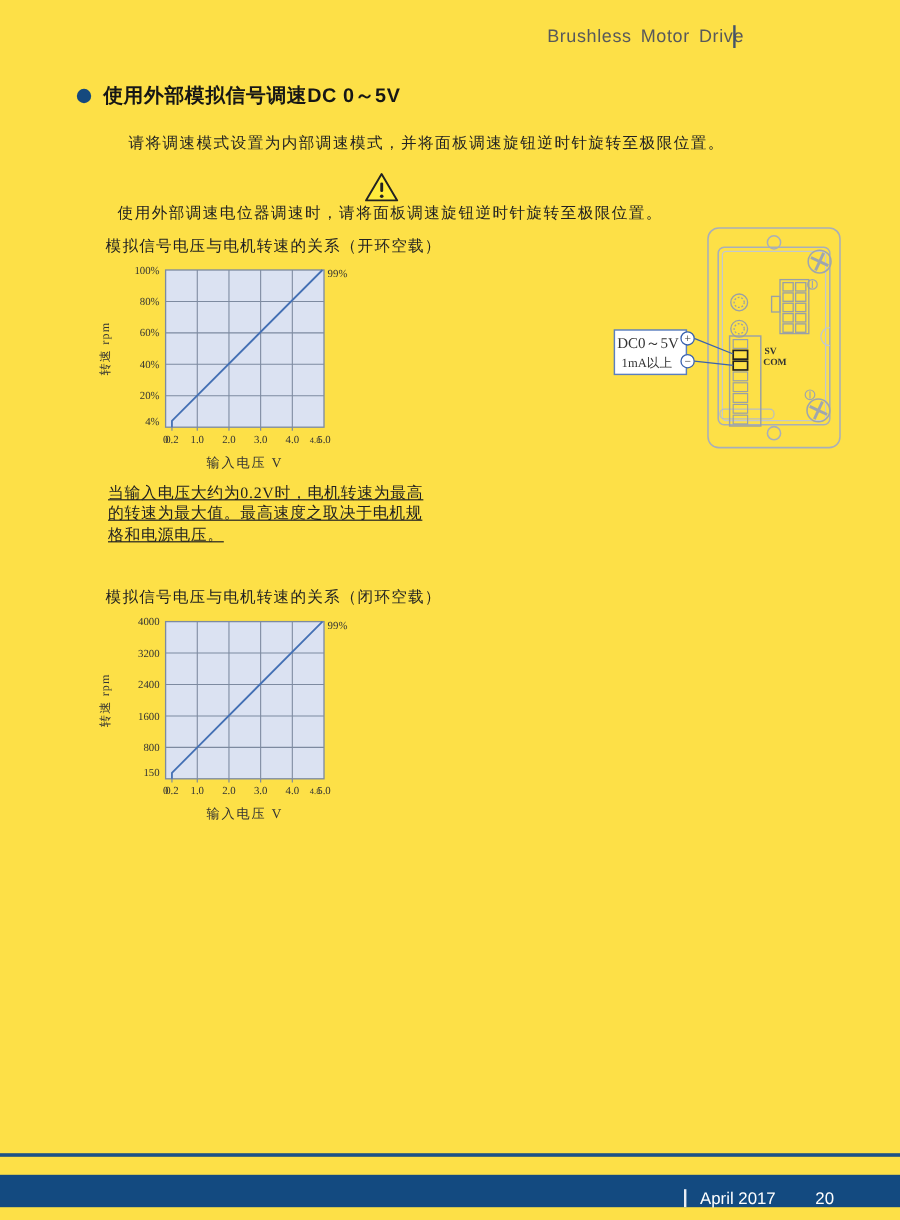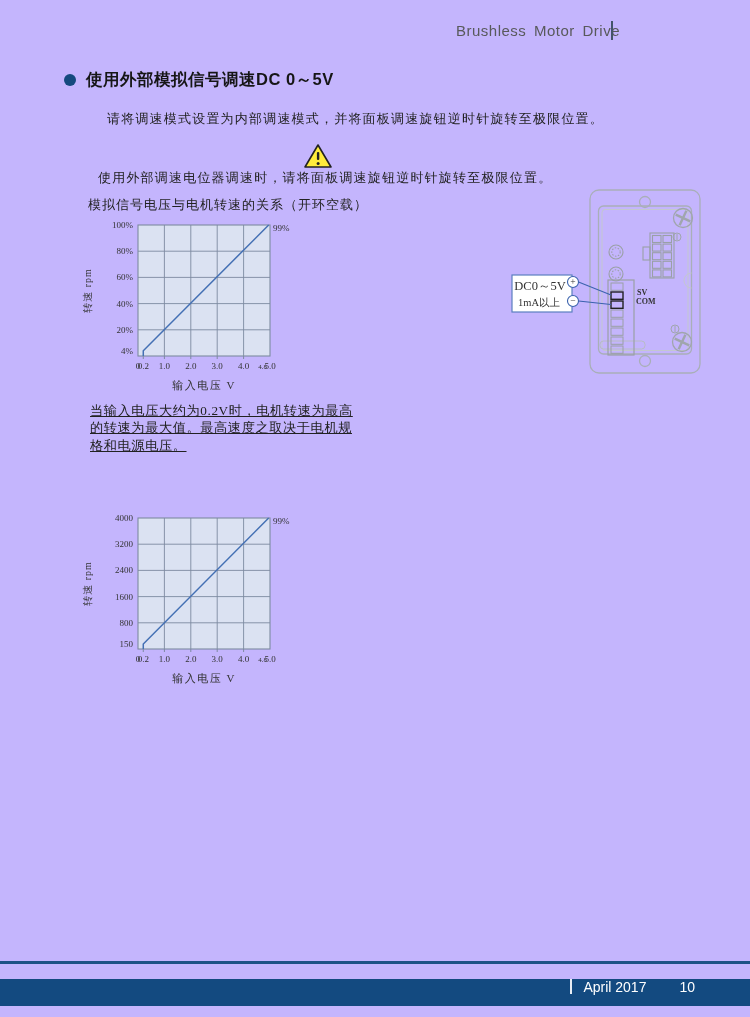--- a/index.html
+++ b/index.html
@@ -1,16 +1,16 @@
 <!DOCTYPE html>
 <html><head>
 <meta charset="utf-8">
 <style>
   html,body{margin:0;padding:0;background:#ffffff;}
-  .page{position:relative;width:750px;height:1017px;background:#c4b5fd;overflow:hidden;
+  .page{position:relative;width:750px;height:1017px;background:#fde047;overflow:hidden;
         font-family:"Liberation Serif","DejaVu Serif",serif;color:#1c1c1c;}
 
   
   .header{position:absolute;top:22px;left:0;width:620px;text-align:right;
           font-family:"Liberation Sans","DejaVu Sans",sans-serif;
           font-size:15px;color:#58595b;letter-spacing:.5px;word-spacing:3px;}
   .header-bar{position:absolute;top:21px;left:611px;width:2px;height:19px;background:#44546a;}
 
   
   .heading{position:absolute;top:69px;left:64px;display:flex;align-items:center;text-align:center;}
@@ -31,21 +31,21 @@
 
   #device{position:absolute;left:500px;top:185px;}
 
   .para{position:absolute;left:90px;width:270px;font-size:13.2px;color:#222;}
   .para .line{line-height:17.4px;letter-spacing:.6px;white-space:nowrap;}
   #p1{top:402px;text-decoration:underline;} #p2{top:696px;}
 
   
   .footer-rule{position:absolute;top:961px;left:0;width:750px;height:3px;background:#1d5286;}
   .footer-bar{position:absolute;top:979px;left:0;width:750px;height:27px;background:#134a80;
-              display:flex;align-items:flex-start;justify-content:flex-end;
+              display:flex;align-items:flex-end;justify-content:flex-end;
               padding-right:55px;box-sizing:border-box;
               font-family:"Liberation Sans","DejaVu Sans",sans-serif;color:#ffffff;font-size:14px;}
   .footer-divider{width:2px;height:15px;background:#e8edf4;margin-right:11px;}
   .footer-page{margin-left:33px;}
 
   svg text{font-family:"Liberation Serif","DejaVu Serif",serif;fill:#333;}
 </style>
 </head>
 <body>
 
@@ -191,20 +191,21 @@
       <text x="73" y="119.3" text-anchor="middle" font-size="9.5" fill="#3a62ad">−</text>
     </g>
   </svg>
 
   <div class="para" id="p1">
       <div class="line">当输入电压大约为0.2V时，电机转速为最高</div>
       <div class="line">的转速为最大值。最高速度之取决于电机规</div>
       <div class="line">格和电源电压。</div>
     </div>
 
+  <div class="chart-title" id="ct2">模拟信号电压与电机转速的关系（闭环空载）</div>
   <svg id="chart2" class="chart" width="235" height="185">
       <rect x="60" y="11" width="132" height="131" fill="#dbe2f2"></rect>
       <line x1="86.4" y1="11" x2="86.4" y2="142" stroke="#7d8aa0" stroke-width="0.9"></line>
       <line x1="112.80000000000001" y1="11" x2="112.80000000000001" y2="142" stroke="#7d8aa0" stroke-width="0.9"></line>
       <line x1="139.2" y1="11" x2="139.2" y2="142" stroke="#7d8aa0" stroke-width="0.9"></line>
       <line x1="165.60000000000002" y1="11" x2="165.60000000000002" y2="142" stroke="#7d8aa0" stroke-width="0.9"></line>
       <line x1="60" y1="115.8" x2="192" y2="115.8" stroke="#7d8aa0" stroke-width="0.9"></line>
       <line x1="60" y1="89.6" x2="192" y2="89.6" stroke="#7d8aa0" stroke-width="0.9"></line>
       <line x1="60" y1="63.400000000000006" x2="192" y2="63.400000000000006" stroke="#7d8aa0" stroke-width="0.9"></line>
       <line x1="60" y1="37.19999999999999" x2="192" y2="37.19999999999999" stroke="#7d8aa0" stroke-width="0.9"></line>
@@ -232,16 +233,16 @@
       <text x="195" y="17" font-size="9">99%</text>
       <text x="13" y="76.5" text-anchor="middle" font-size="10" transform="rotate(-90 13 76.5)" letter-spacing="1">转速 rpm</text>
       <text x="126" y="175" text-anchor="middle" font-size="11" letter-spacing="1.5">输入电压  V</text>
     </svg>
 
 
   <div class="footer-rule"></div>
   <div class="footer-bar">
     <span class="footer-divider"></span>
     <span>April 2017</span>
-    <span class="footer-page">10</span>
+    <span class="footer-page">20</span>
   </div>
 
 </div>
 
 </body></html>

